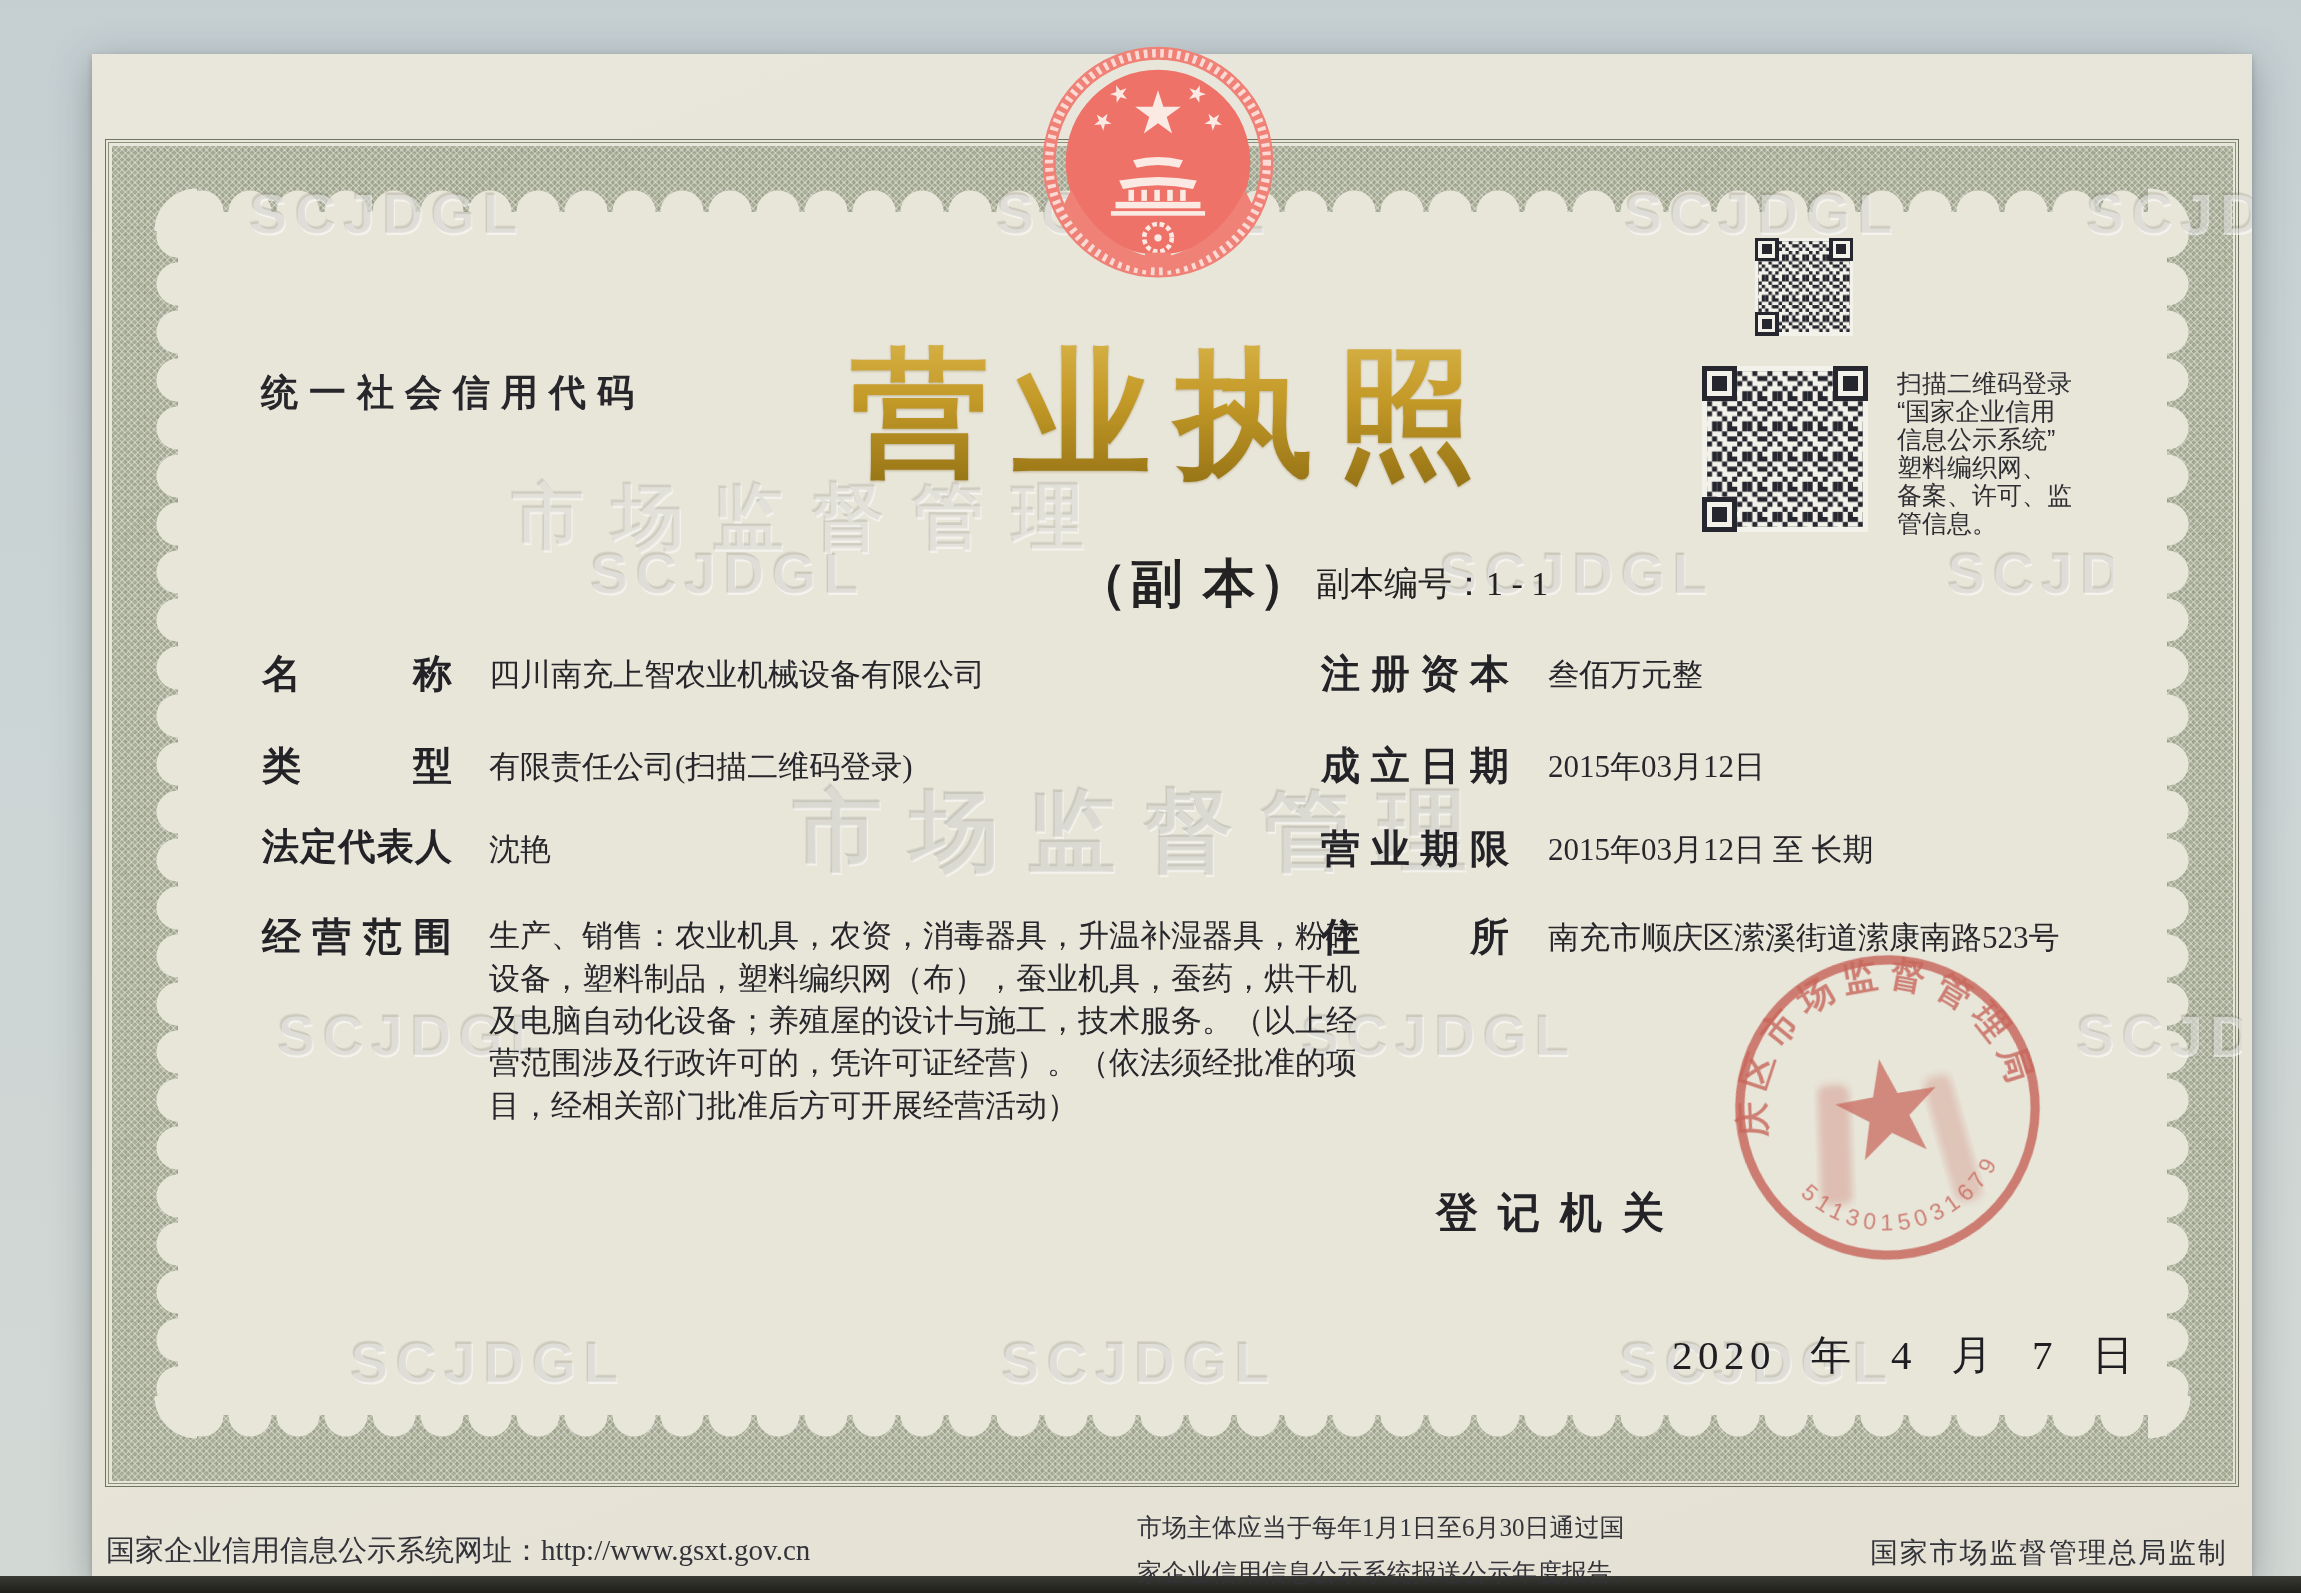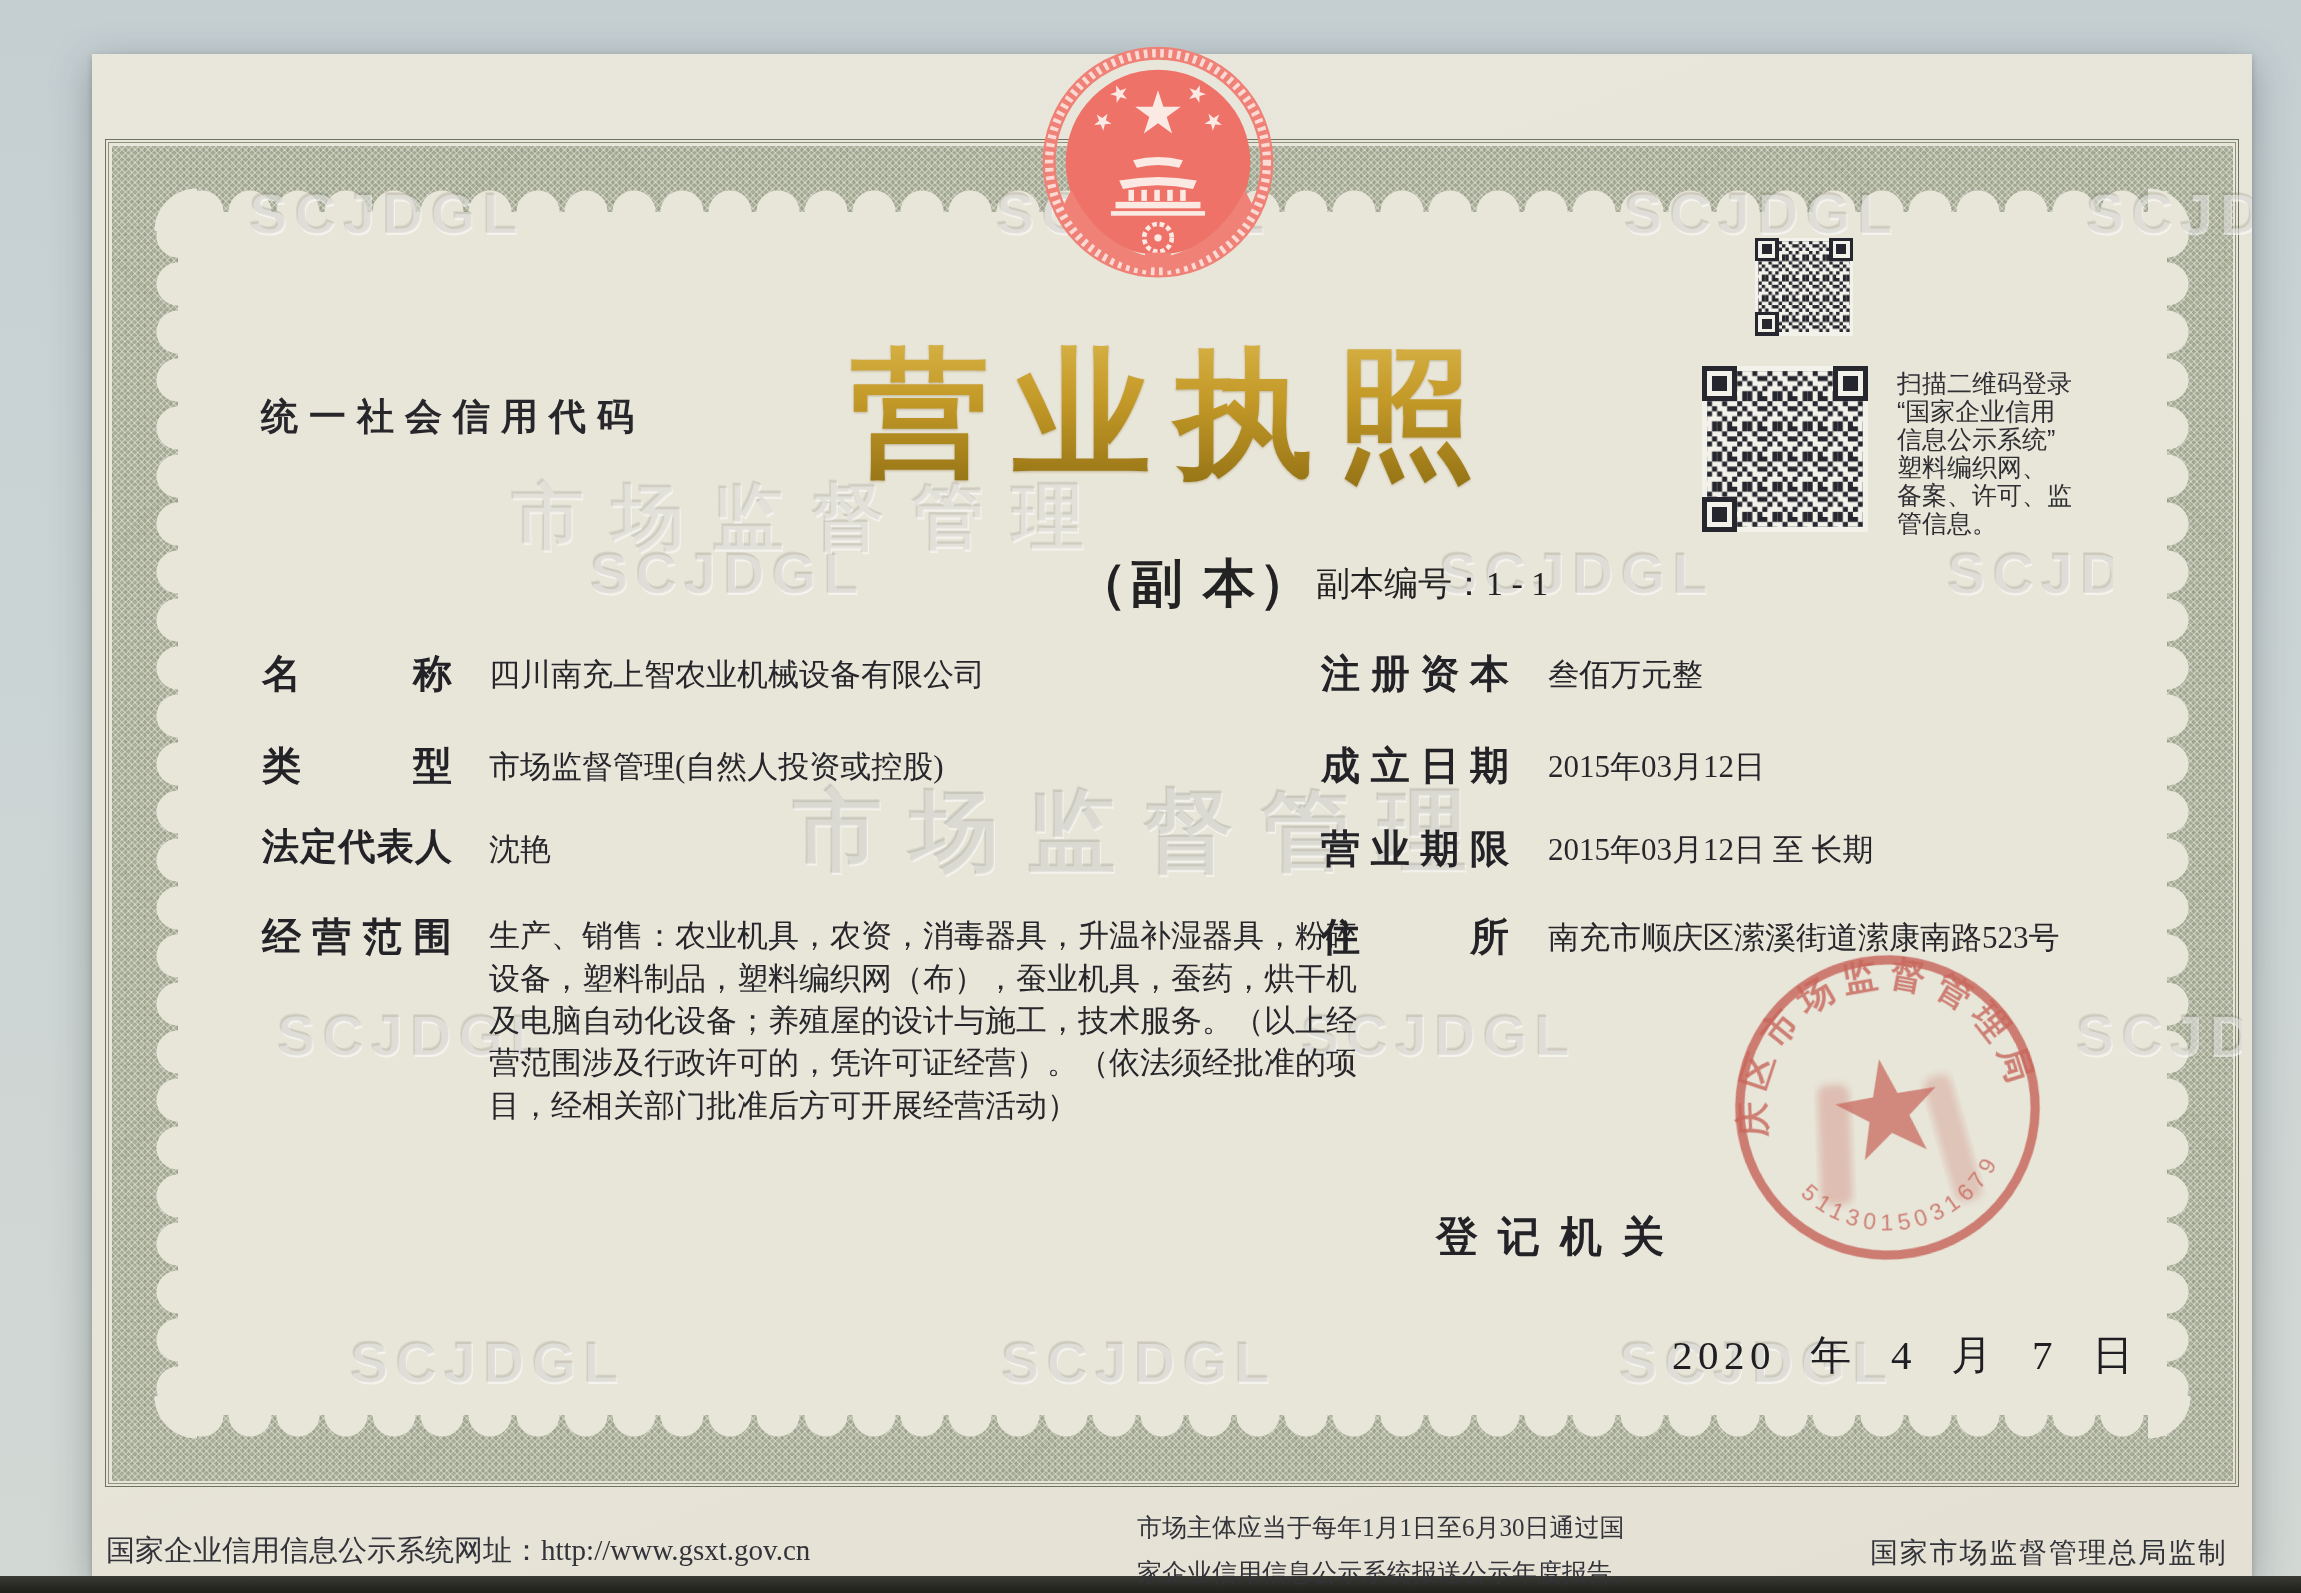--- a/index.html
+++ b/index.html
@@ -69,21 +69,21 @@
   .wm-center{
     position:absolute;z-index:4;white-space:nowrap;
     font-family:Liberation Mono, monospace;font-weight:bold;
     font-size:89px;letter-spacing:28px;color:rgba(125,128,118,.16);
     text-shadow:0.9px 1.8px 0 rgba(255,255,255,.5), -0.9px -0.9px 0 rgba(90,92,80,.10);
     pointer-events:none;
   }
   .wm-center.faint{font-size:72px;color:rgba(125,128,118,.10);}
   
   .abs{position:absolute;z-index:5;}
-  .heiti{font-family:Liberation Sans, sans-serif;margin-top:24px;}
+  .heiti{font-family:Liberation Sans, sans-serif;}
   .credit-label{left:169px;top:314px;font-weight:bold;font-size:37px;letter-spacing:11px;color:#26262b;}
   .credit-code{left:169px;top:369px;font-size:39px;letter-spacing:1.8px;color:#222227;}
   .title{
     left:759px;top:275px;width:637px;text-align:center;
     font-weight:bold;font-size:138px;letter-spacing:24px;line-height:1.25;
     background:linear-gradient(180deg,var(--gold-hi) 0%,var(--gold-mid) 40%,var(--gold-lo) 100%);
     -webkit-background-clip:text;background-clip:text;color:transparent;
     filter:drop-shadow(0 1.8px 0.9px rgba(110,82,8,.35));
     white-space:nowrap;
   }
@@ -232,21 +232,21 @@
     <div>信息公示系统”</div>
     <div>塑料编织网、</div>
     <div>备案、许可、监</div>
     <div>管信息。</div>
   </div>
 
   <div class="abs flabel" style="left:170px;top:593px">名称</div>
   <div class="abs fvalue" style="left:397px;top:600px">四川南充上智农业机械设备有限公司</div>
 
   <div class="abs flabel" style="left:170px;top:685px">类型</div>
-  <div class="abs fvalue" style="left:397px;top:692px">市场监督管理(自然人投资或控股)</div>
+  <div class="abs fvalue" style="left:397px;top:692px">有限责任公司(扫描二维码登录)</div>
 
   <div class="abs flabel l5" style="left:170px;top:768px">法定代表人</div>
   <div class="abs fvalue" style="left:397px;top:775px">沈艳</div>
 
   <div class="abs flabel" style="left:170px;top:856px">经营范围</div>
   <div class="abs scope-line" style="top:861px">生产、销售：农业机具，农资，消毒器具，升温补湿器具，粉碎</div>
   <div class="abs scope-line" style="top:904px">设备，塑料制品，塑料编织网（布），蚕业机具，蚕药，烘干机</div>
   <div class="abs scope-line" style="top:946px">及电脑自动化设备；养殖屋的设计与施工，技术服务。（以上经</div>
   <div class="abs scope-line" style="top:988px">营范围涉及行政许可的，凭许可证经营）。（依法须经批准的项</div>
   <div class="abs scope-line" style="top:1031px">目，经相关部门批准后方可开展经营活动）</div>

